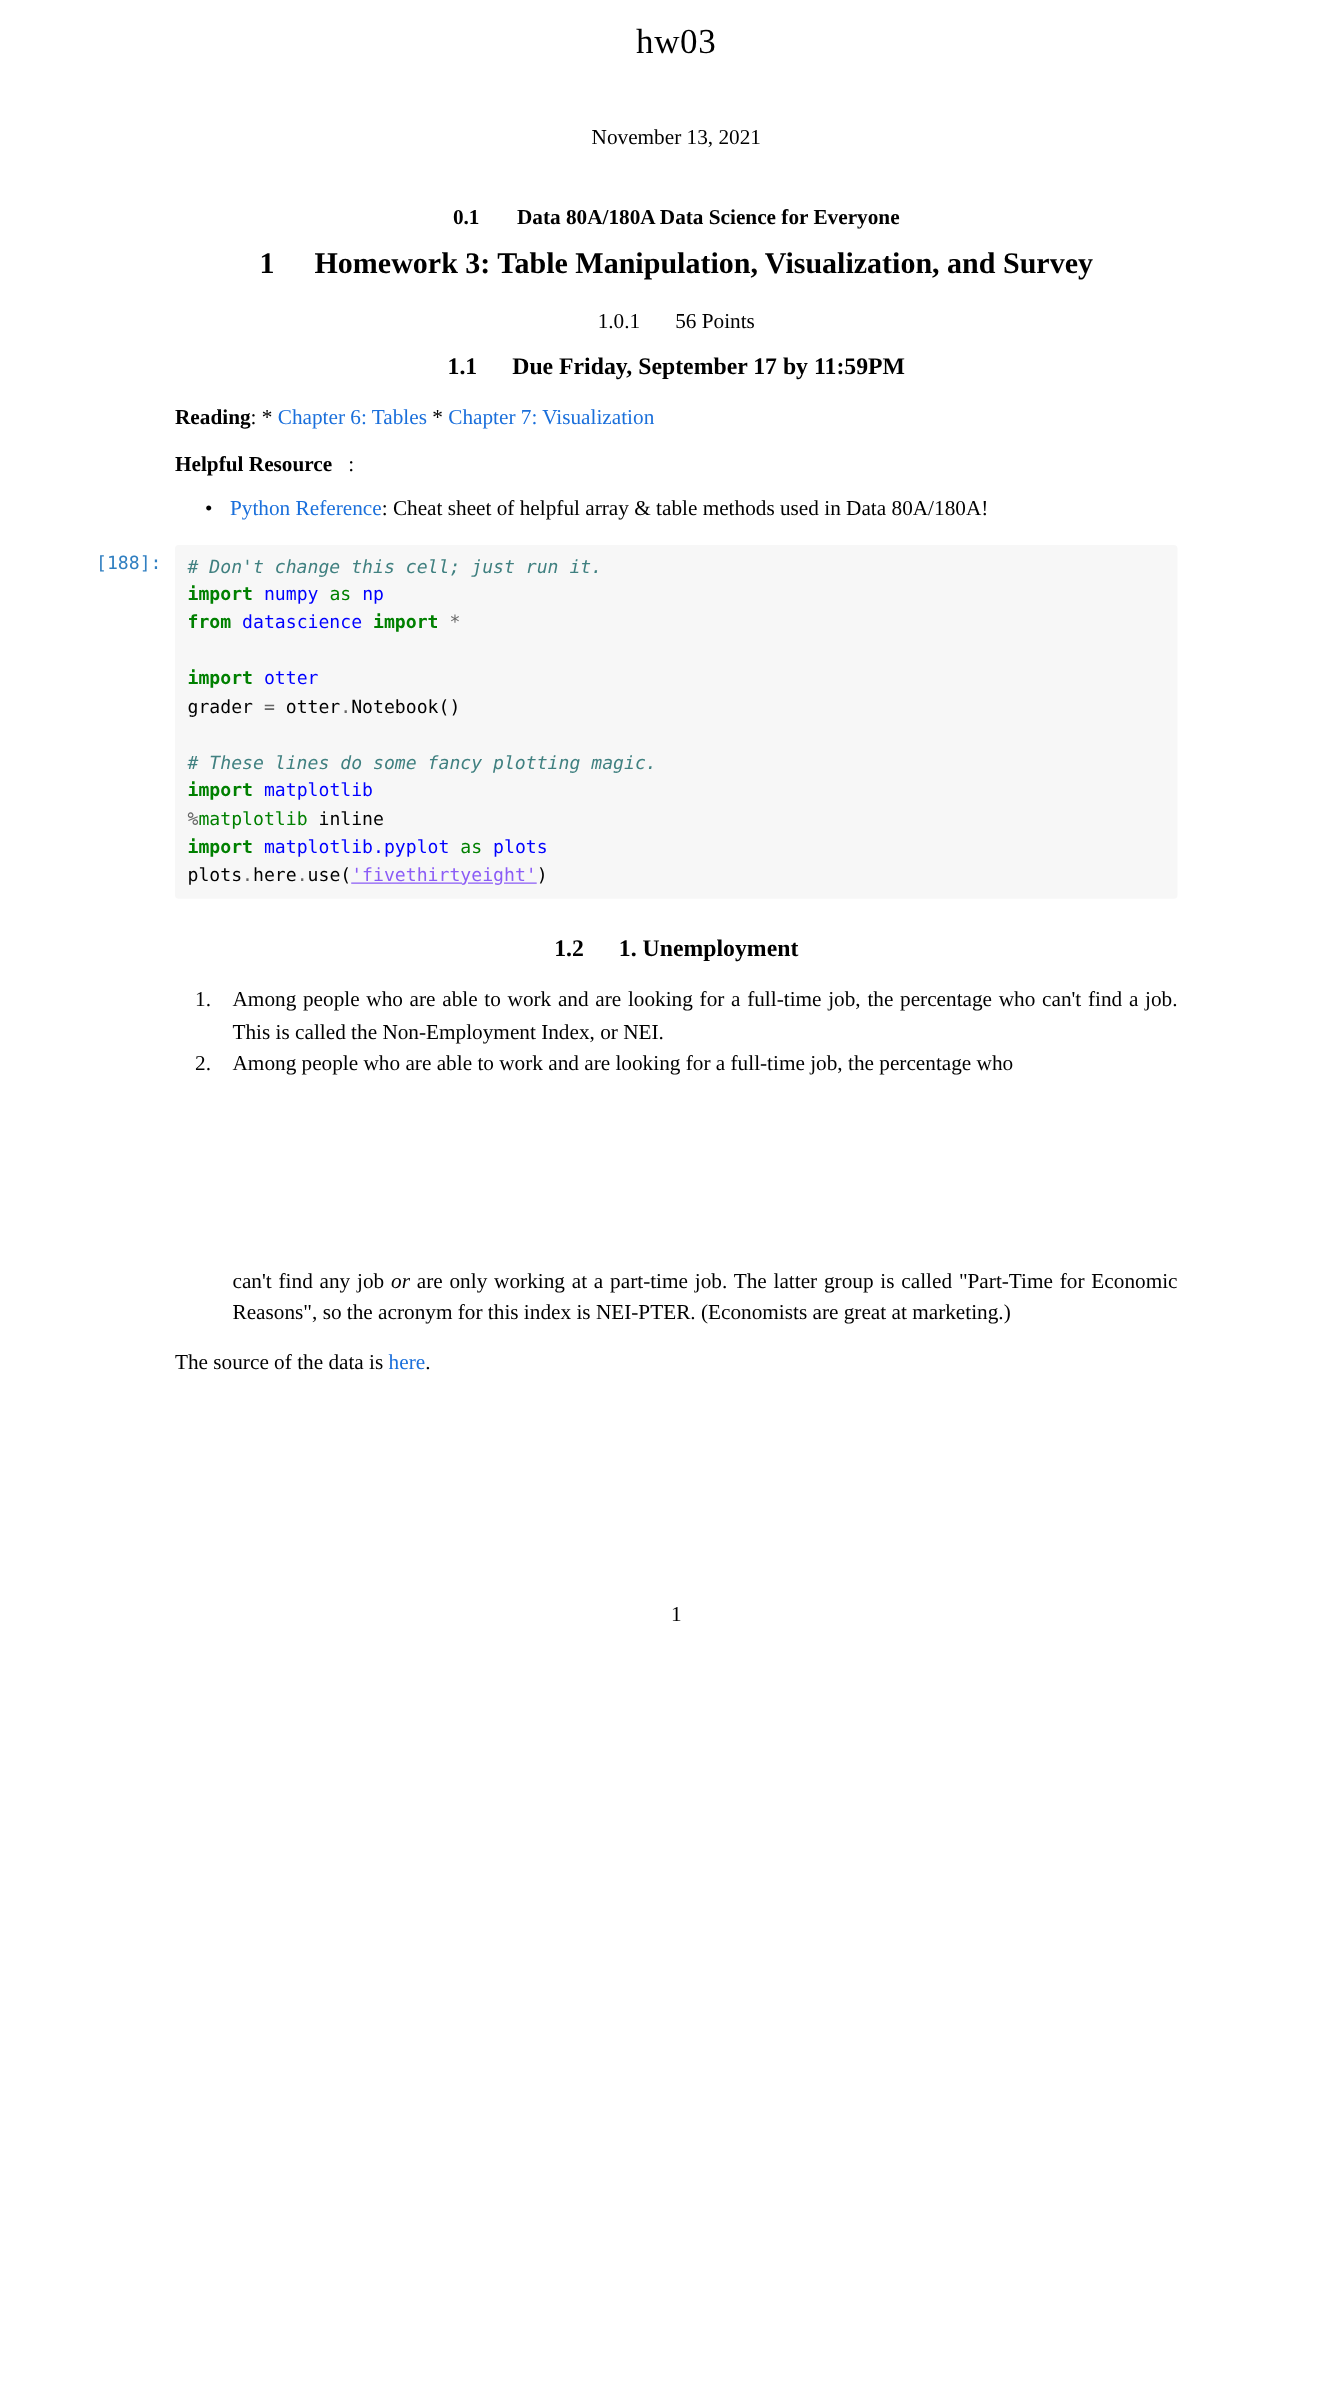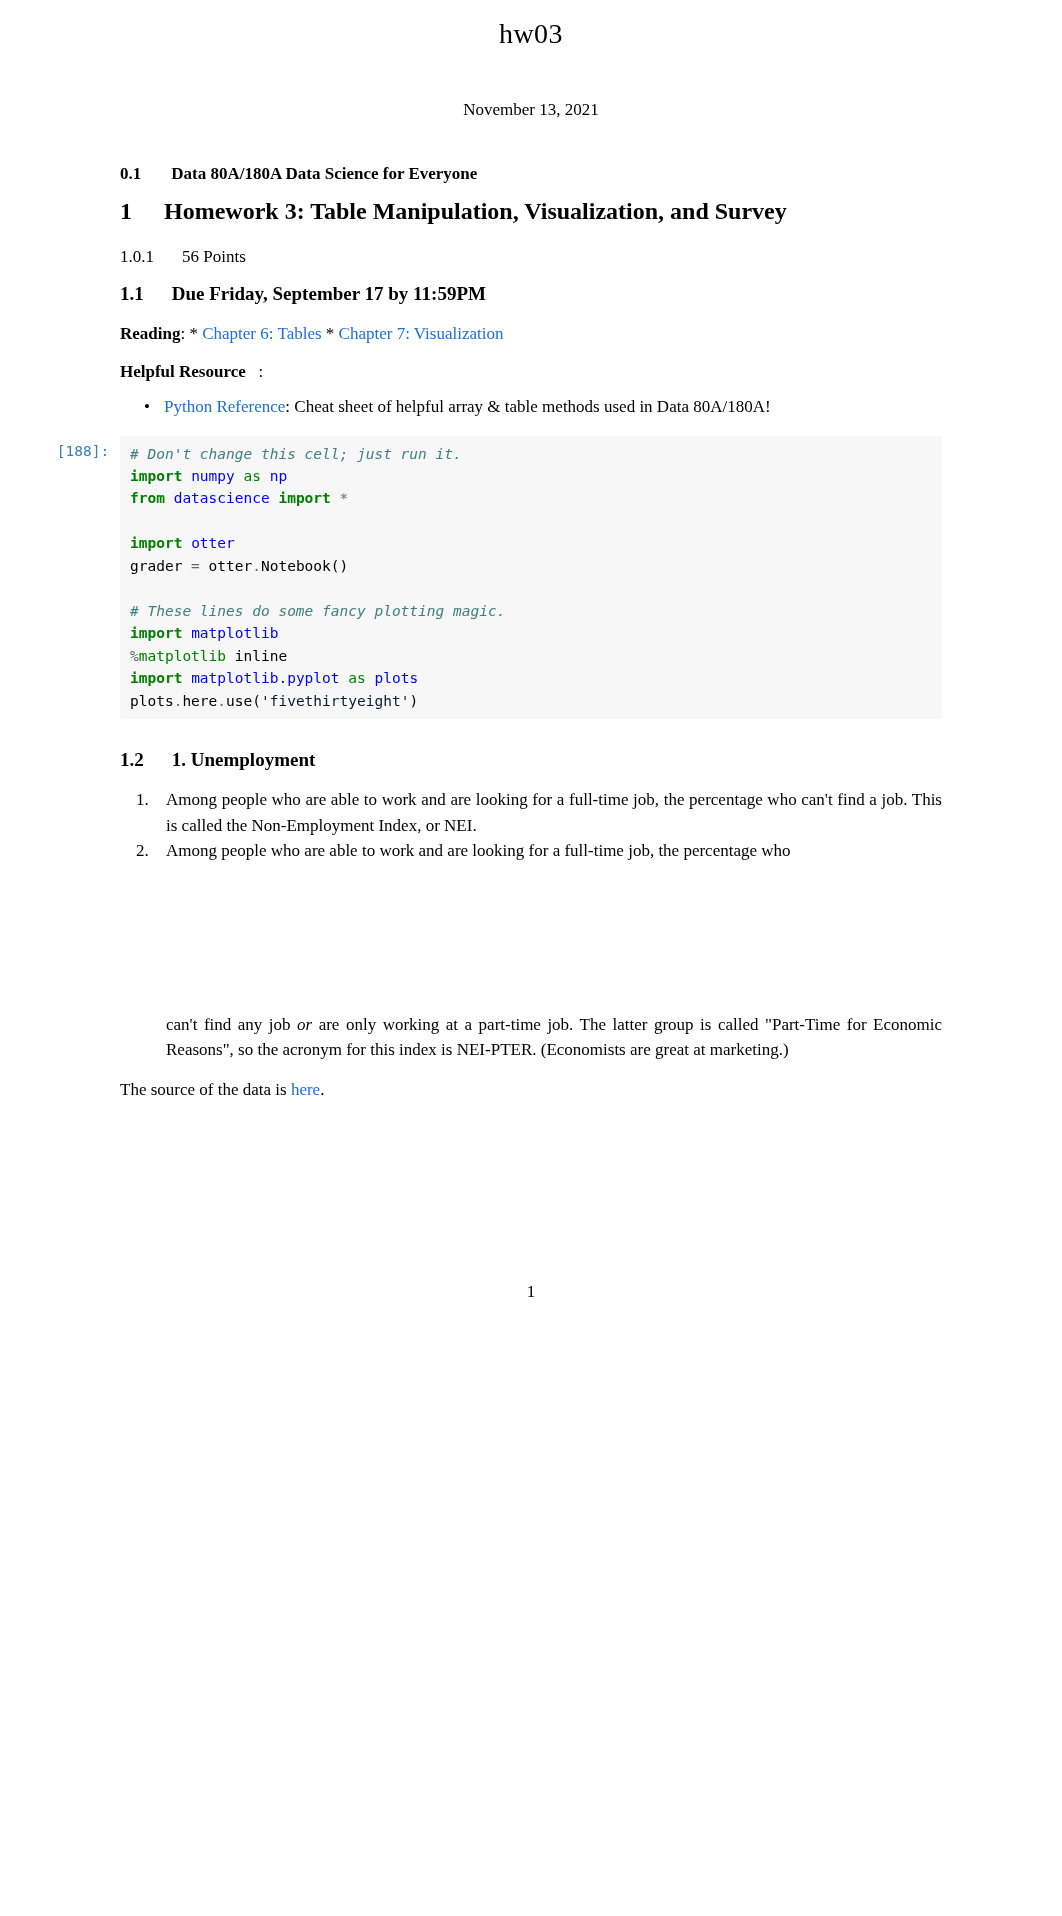--- a/index.html
+++ b/index.html
@@ -11,37 +11,39 @@
       font-family: "Times New Roman", Times, serif;
       background: #ffffff;
       color: #000000;
       width: 1062px;
       margin: 0 auto;
       padding: 0;
     }
     .page {
       padding: 18px 120px 60px 120px;
       position: relative;
+      margin-left: 20px;
     }
     .title {
       text-align: center;
       font-size: 28px;
       font-weight: normal;
       margin-bottom: 50px;
       letter-spacing: 0.5px;
     }
     .date {
       text-align: center;
       font-size: 17px;
       margin-bottom: 44px;
     }
     .section-header {
       display: flex;
       align-items: baseline;
       margin-bottom: 14px;
+      justify-content: center;
     }
     .section-number {
       margin-right: 30px;
     }
     .h-sub {
       font-size: 17px;
       font-weight: bold;
     }
     .h-main {
       font-size: 24px;
@@ -114,21 +116,21 @@
       font-size: 14.5px;
       line-height: 1.55;
       white-space: pre;
       flex: 1;
     }
     .c-comment { color: #408080; font-style: italic; }
     .c-keyword { color: #008000; font-weight: bold; }
     .c-keyword2 { color: #008000; }
     .c-name { color: #0000ff; }
     .c-op { color: #666666; }
-    .c-string { color: #0f172a; }
+    .c-string { color: #8b5cf6; text-decoration: underline; }
     .c-magic { color: #008000; }
     .h-sec12 {
       font-size: 19px;
       font-weight: bold;
       margin-bottom: 16px;
       margin-top: 30px;
     }
     .h-sec12 .section-number {
       margin-right: 28px;
     }

